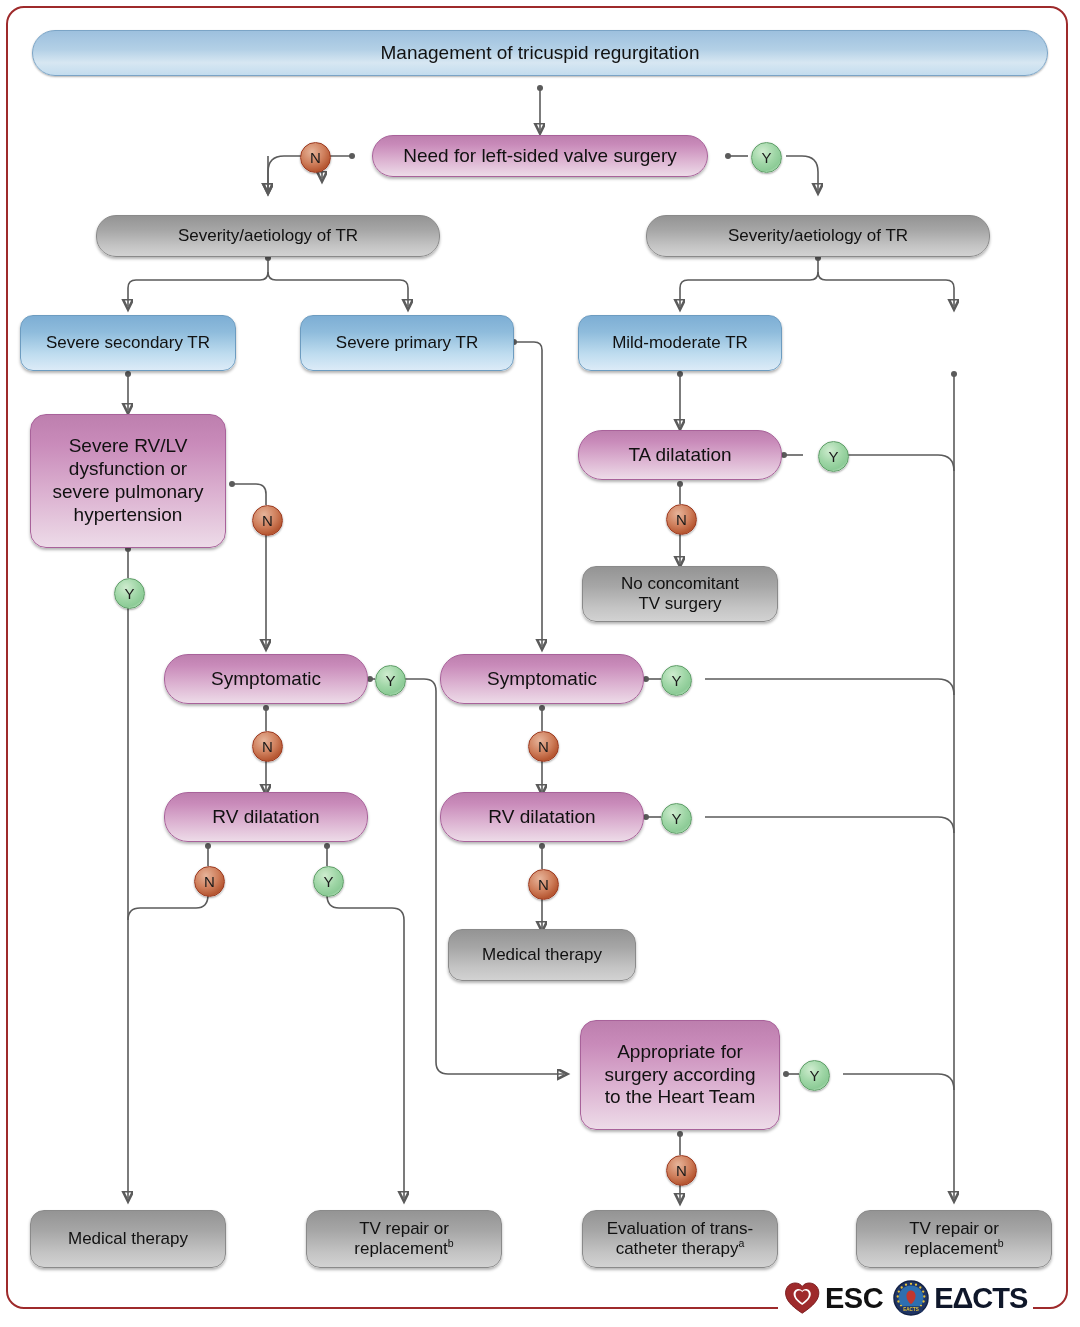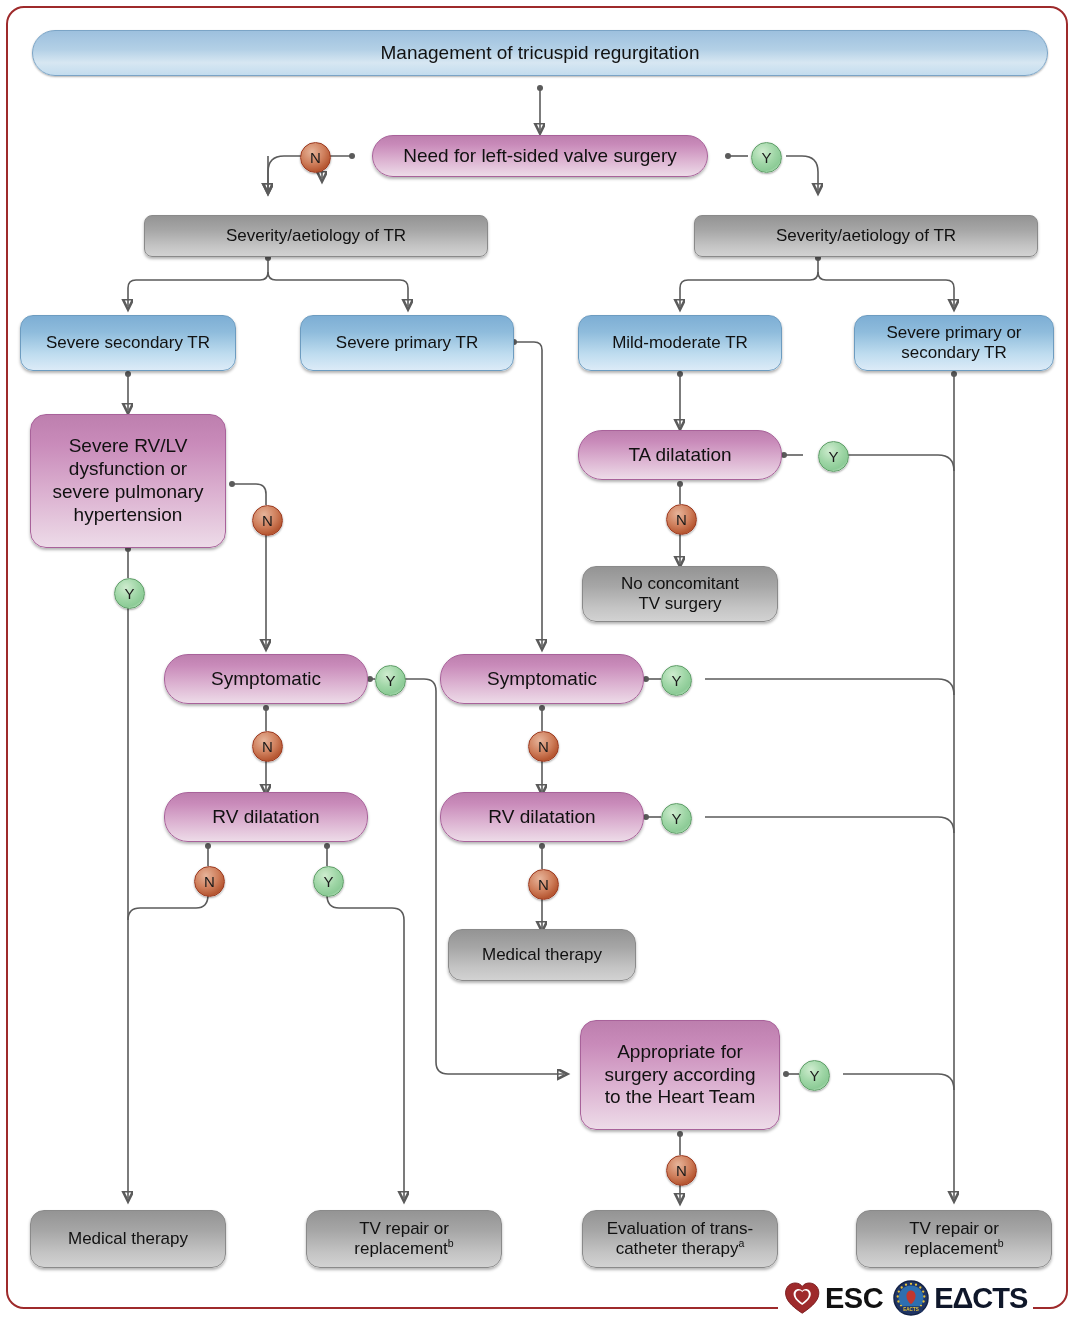--- a/index.html
+++ b/index.html
@@ -67,21 +67,21 @@
   
   .n-gray{
     background:linear-gradient(180deg,#949494 0%,#a6a6a6 35%,#c4c4c4 75%,#d2d2d2 100%);
     border:1px solid #8a8a8a;
     border-radius:14px;
     font-size:17px;
     box-shadow:0 2px 3px rgba(0,0,0,.30);
   }
 
   
-  .n-gray.pill{ border-radius:8px;margin-left:48px; }
+  .n-gray.pill{ border-radius:20px; }
 
   
   .n-pink{
     background:linear-gradient(180deg,#bd7fae 0%,#c98bba 22%,#dcb2d1 60%,#eddbe8 100%);
     border:1px solid #a8629a;
     border-radius:16px;
     font-size:19px;
     box-shadow:0 2px 3px rgba(0,0,0,.30);
   }
   .n-pink.pill{ border-radius:24px; }
@@ -248,24 +248,20 @@
   </div>
 
   <div class="node n-blue" style="left:300px; top:315px; width:214px; height:56px;">
     <span>Severe primary TR</span>
   </div>
 
   <div class="node n-blue" style="left:578px; top:315px; width:204px; height:56px;">
     <span>Mild-moderate TR</span>
   </div>
 
-  <div class="node n-blue" style="left:854px; top:315px; width:200px; height:56px; flex-direction:column;">
-    <span>Severe primary or</span>
-    <span>secondary TR</span>
-  </div>
 
   <div class="node n-pink" style="left:30px; top:414px; width:196px; height:134px; flex-direction:column;">
     <span>Severe RV/LV</span>
     <span>dysfunction or</span>
     <span>severe pulmonary</span>
     <span>hypertension</span>
   </div>
 
   <div class="node n-pink pill" style="left:578px; top:430px; width:204px; height:50px;">
     <span>TA dilatation</span>

